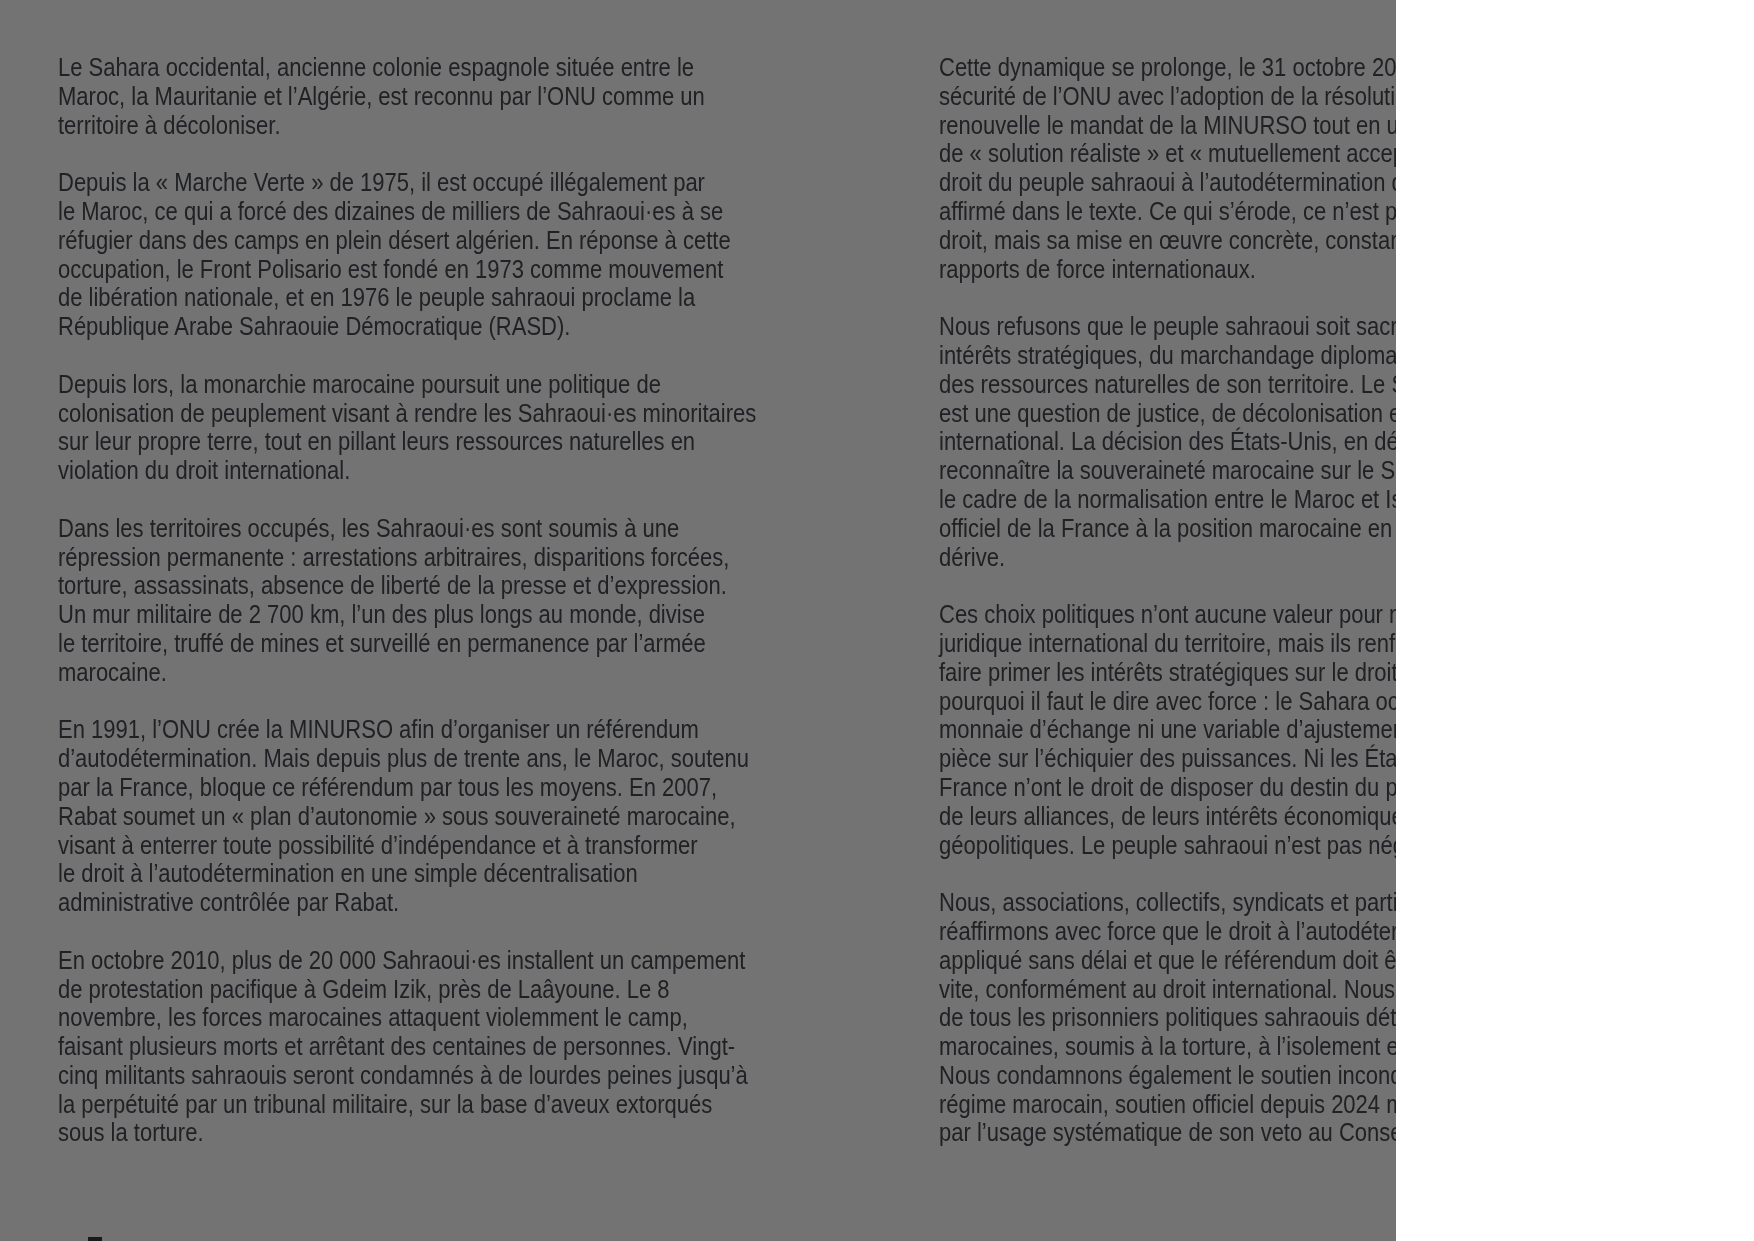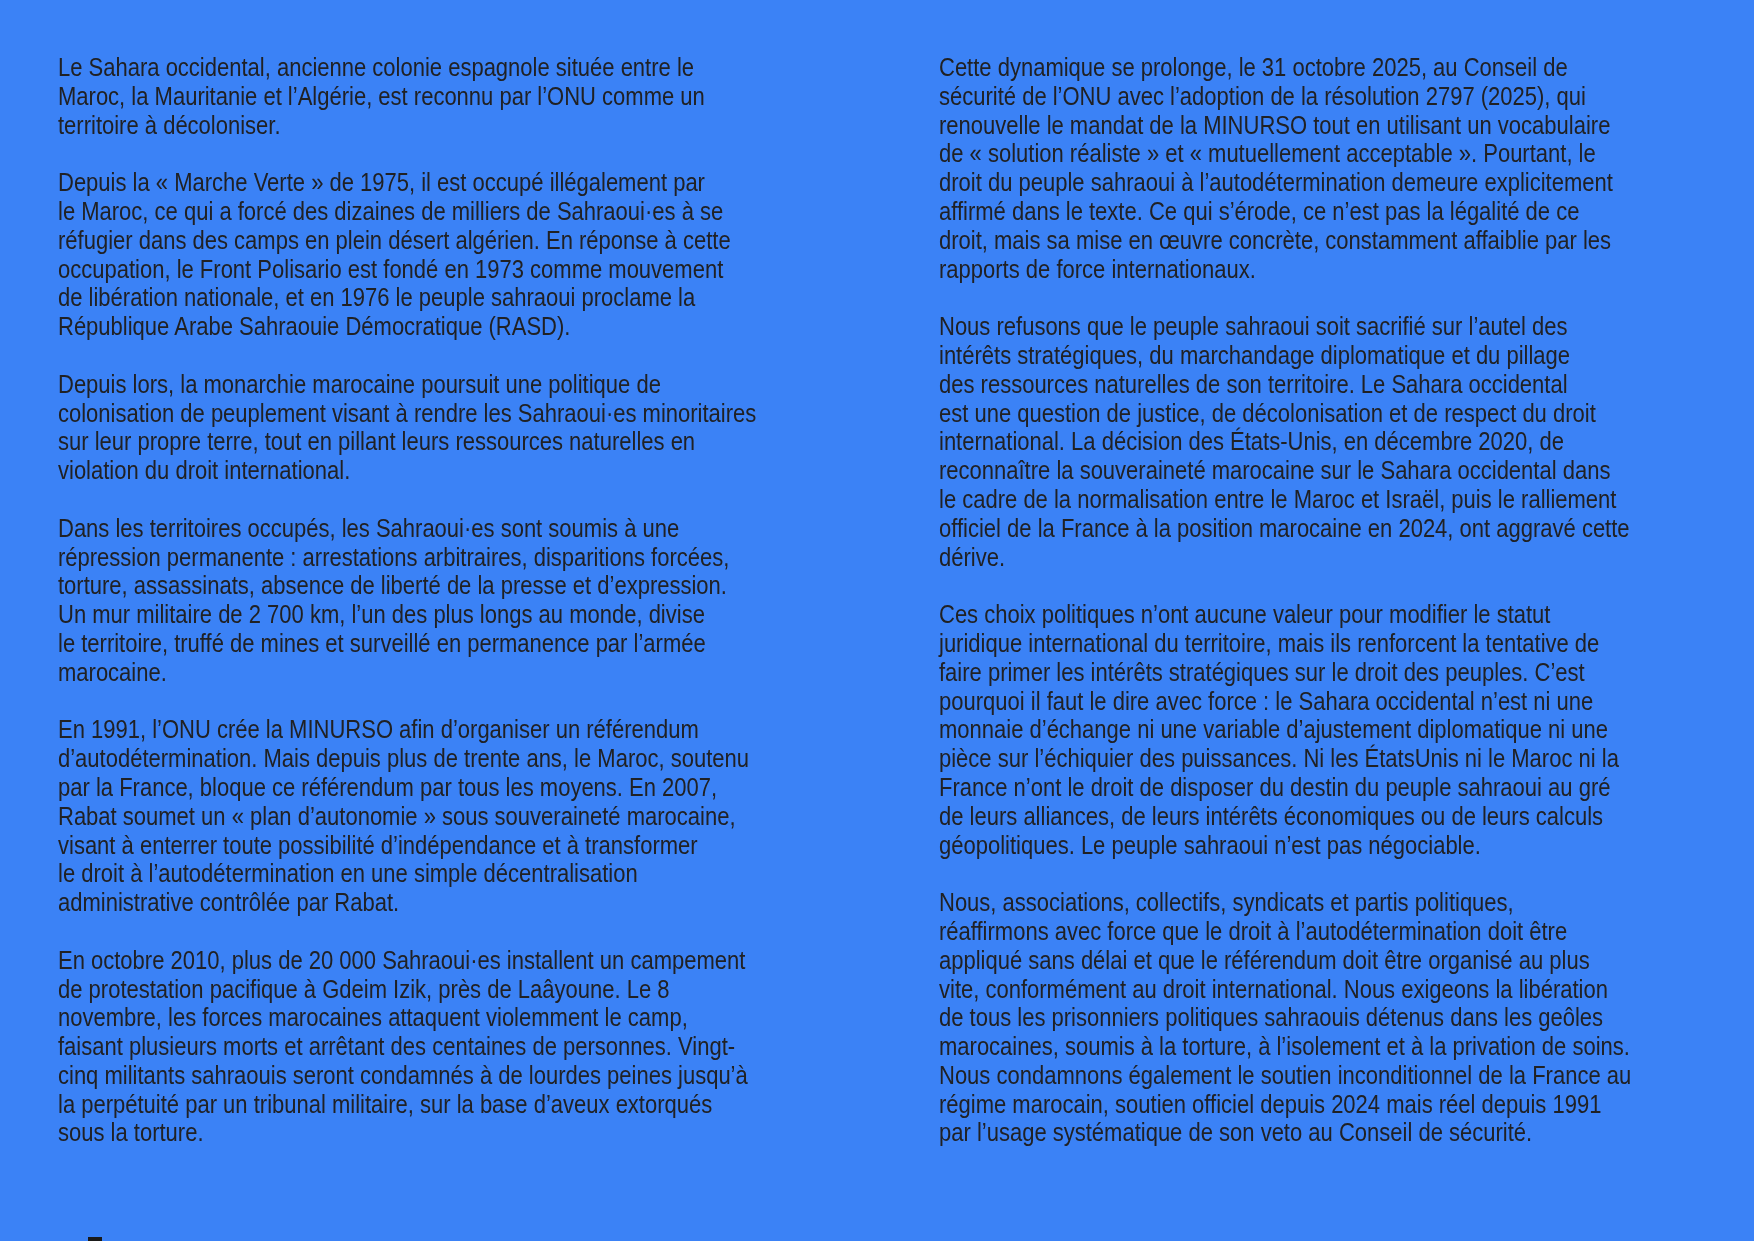--- a/index.html
+++ b/index.html
@@ -2,23 +2,23 @@
 <html lang="fr"><head>
 <meta charset="utf-8">
 <style>
   html, body {
     margin: 0;
     padding: 0;
     background: #ffffff;
   }
   .page {
     position: relative;
-    width: 1754px;
+    width: 1396px;
     height: 1241px;
-    background: #3b82f6;
+    background: #737373;
     overflow: hidden;
     font-family: "Liberation Sans", "DejaVu Sans", sans-serif;
     color: #202124;
   }
   .col {
     position: absolute;
     top: 53px;
     font-size: 25px;
     line-height: 28.8px;
     white-space: pre;

